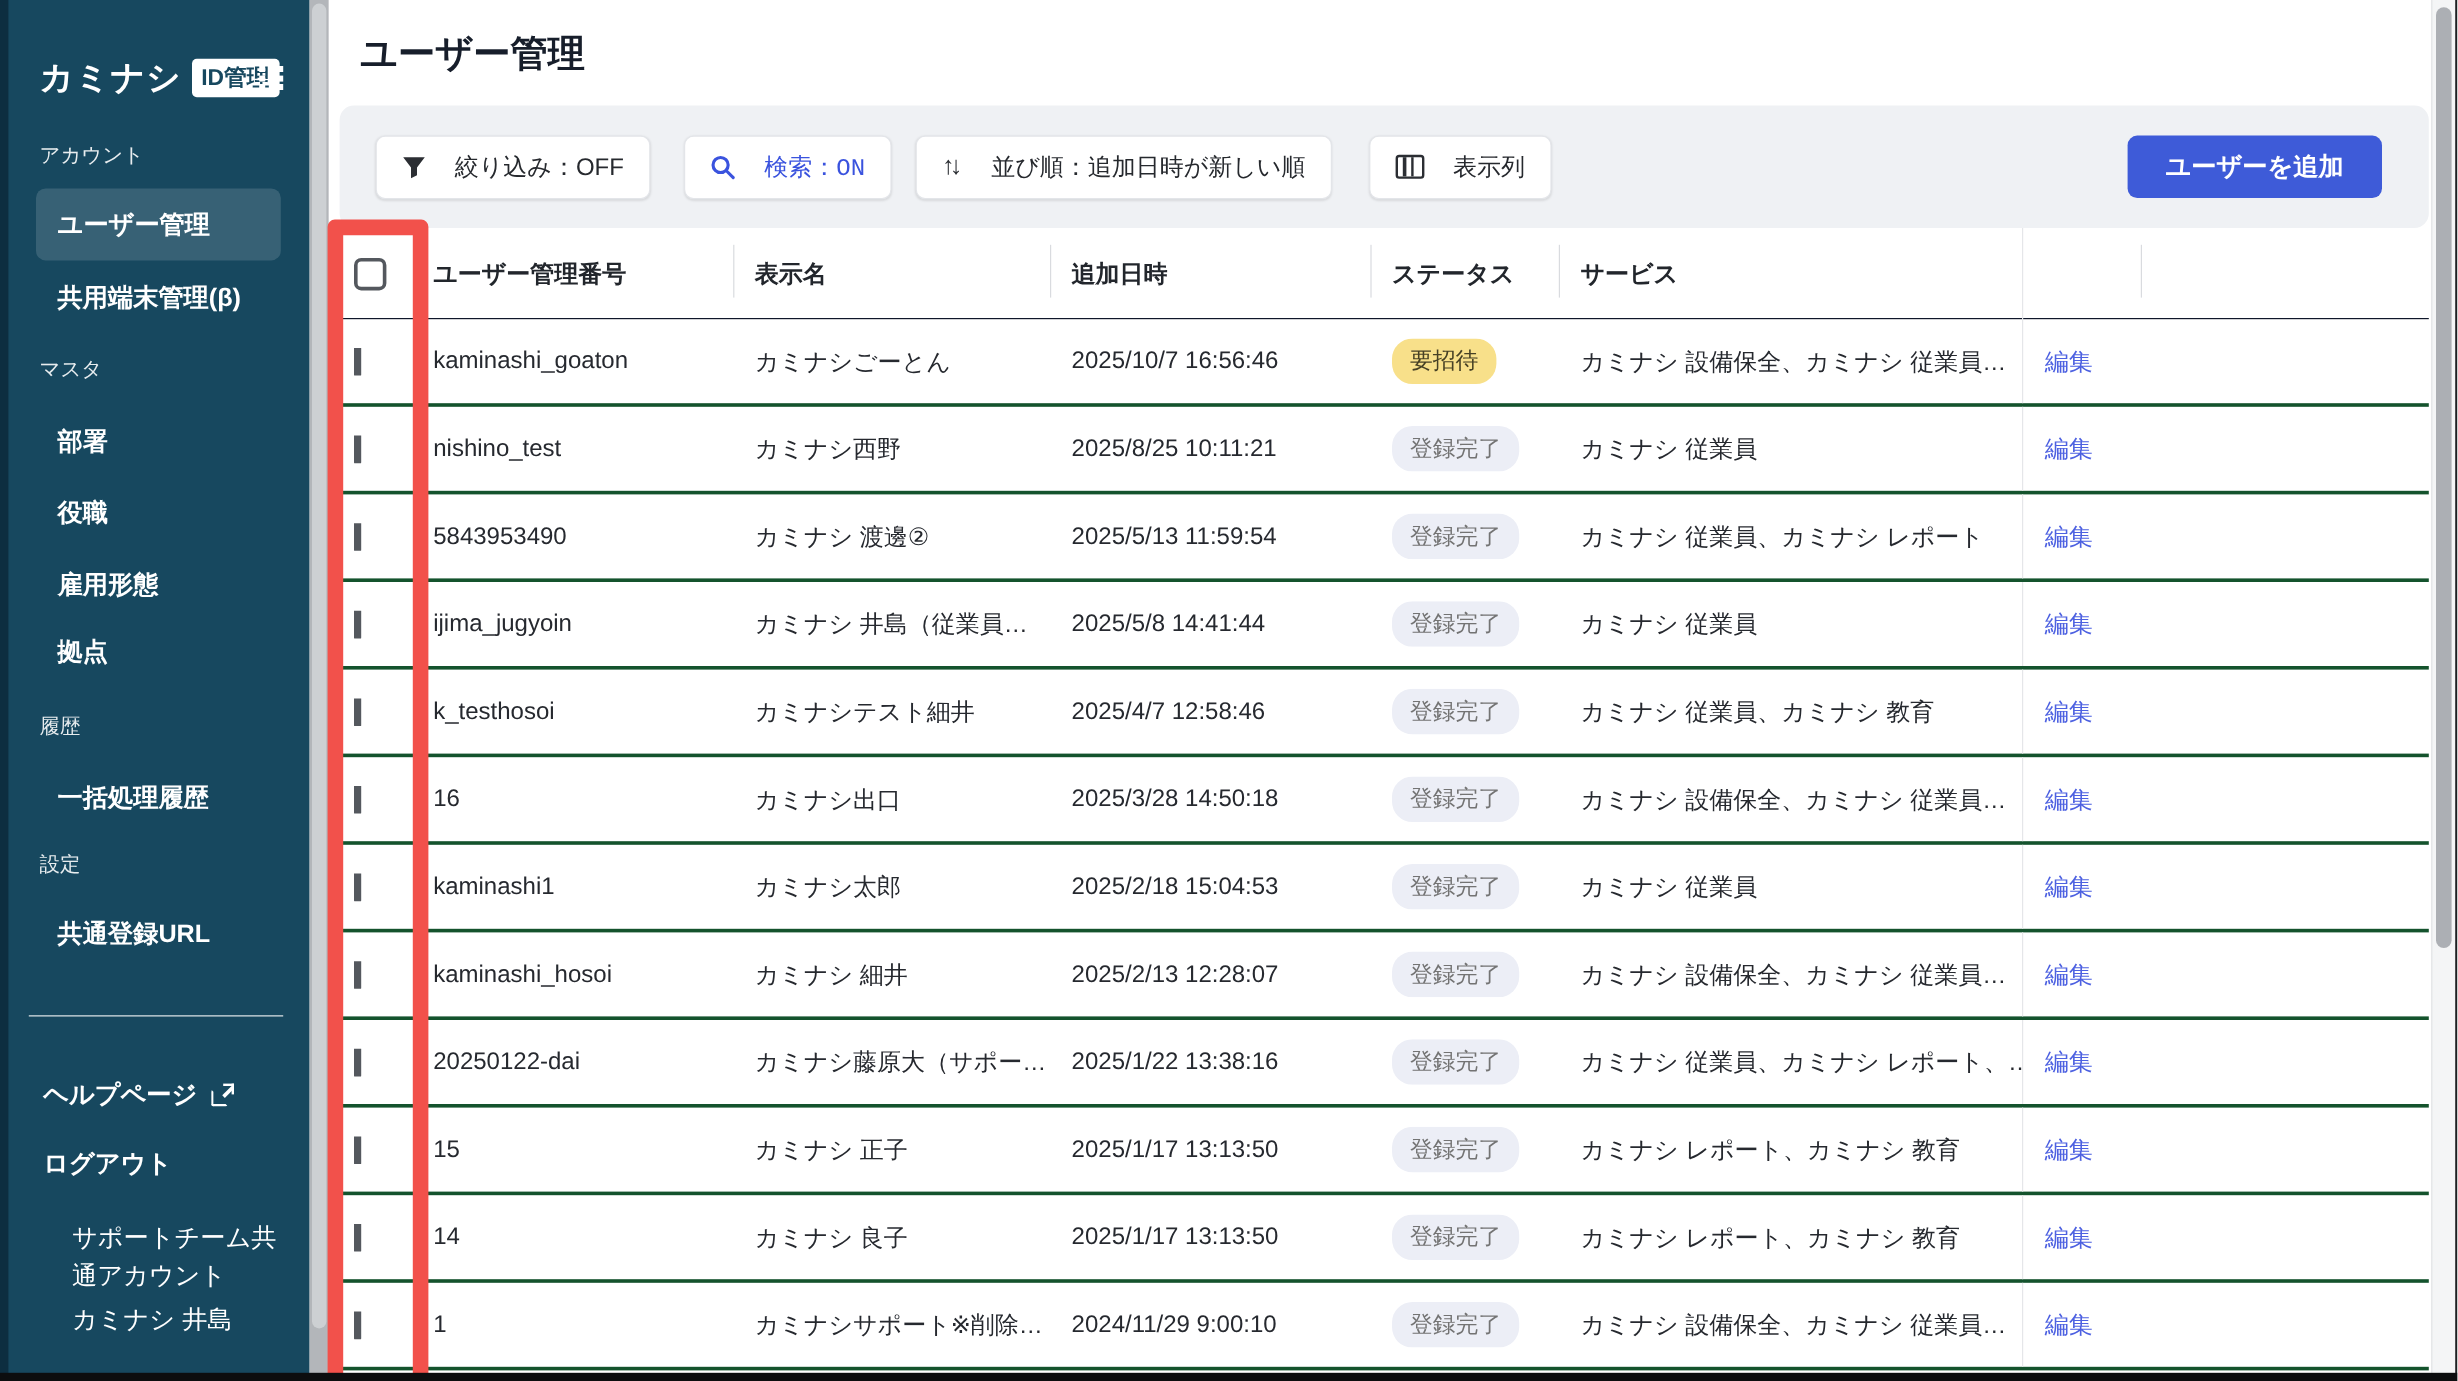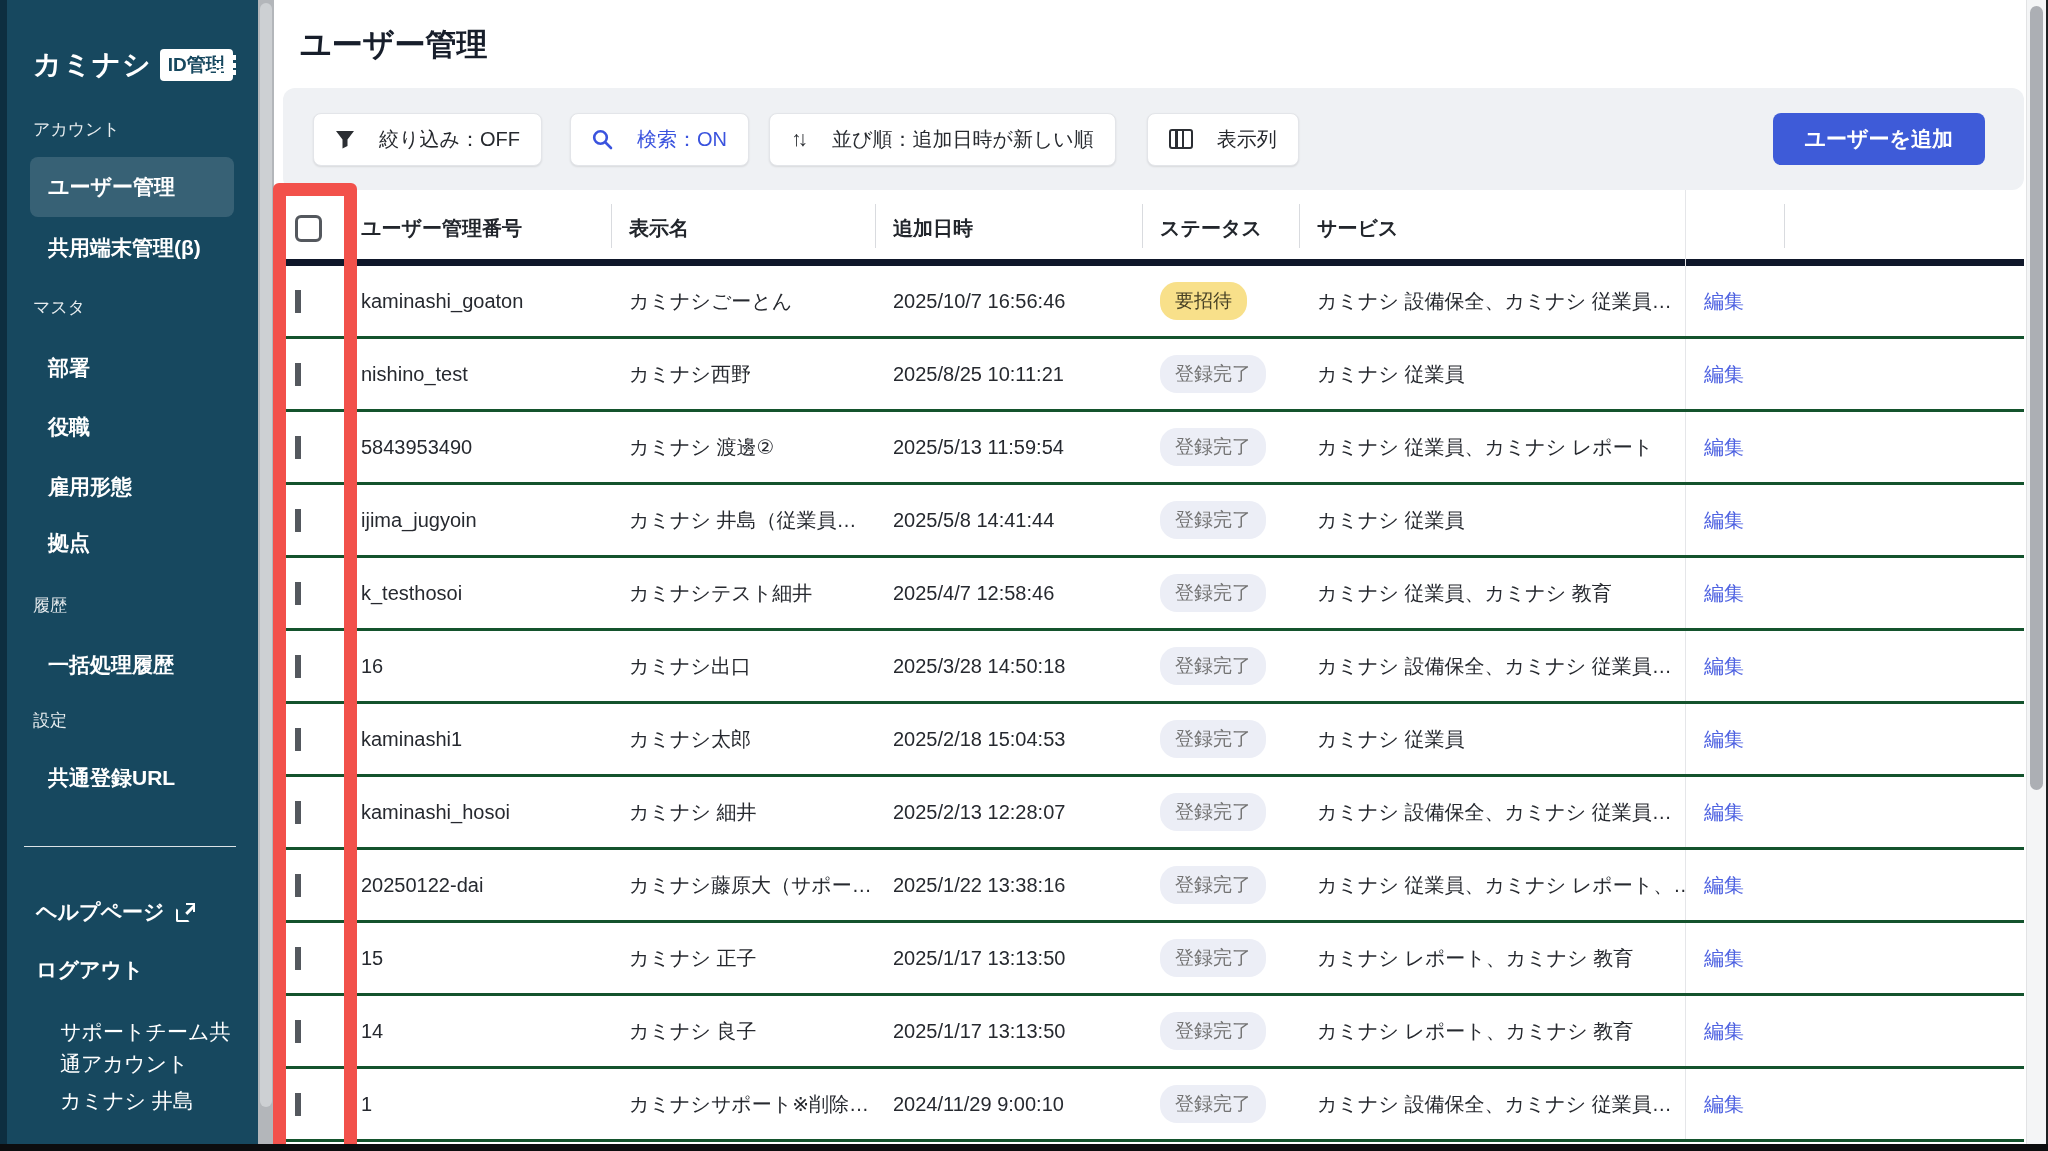--- a/index.html
+++ b/index.html
@@ -32,39 +32,39 @@
   
   .side-scroll-track { position:absolute; left:258px; top:0; width:16px; height:1151px; background:#B3B6BA; }
   .side-scroll-thumb { position:absolute; left:2px; top:3px; width:12px; height:1104px; background:#CDD0D3; border-radius:6px; }
 
   
   .main { position:absolute; left:274px; top:0; width:1774px; height:1151px; background:#fff; }
   .page-title { position:absolute; left:26px; top:24px; font-size:31px; font-weight:bold; color:#171E2B; }
 
   .toolbar { position:absolute; left:9px; top:88px; width:1741px; height:102px; background:#EFF1F4; border-radius:12px; display:flex; align-items:center; }
   .tb-btn { height:53px; background:#fff; border:1px solid #E3E5E9; border-radius:8px; box-shadow:0 1px 2px rgba(0,0,0,.10); display:inline-flex; align-items:center; padding:0 21px; font-size:20px; color:#26292E; gap:13px; cursor:pointer; white-space:nowrap; }
-  .tb-btn.blue { color:#3A53DE; }
+  .tb-btn.blue { color:#3A53DE;font-family:Liberation Mono, monospace; }
   .tb-left { display:flex; align-items:center; margin-left:30px; }
   .tb-left .tb-btn { margin-right:0;gap:24px; }
   .gap1{margin-right:28px!important;} .gap2{margin-right:20px!important;} .gap3{margin-right:31px!important;}
   .tb-right { position:absolute; right:39px; top:25px; display:flex; gap:23px;border-radius:19px; }
   .primary-btn { height:52px; background:#3E5BD8; color:#fff; border:none; border-radius:8px; font-size:21px; font-weight:600; padding:0 32px; display:inline-flex; align-items:center; cursor:pointer; font-family:inherit; white-space:nowrap; }
   .caret { width:0; height:0; border-left:7px solid transparent; border-right:7px solid transparent; border-top:8px solid #fff; margin-left:18px; }
 
   
   .funnel { width:20px; height:20px; }
   .sort-arrows { font-size:21px; letter-spacing:-4px; color:#2B2E33; font-weight:bold; margin-right:4px; }
   .cols-icon { width:24px; height:20px; border:2.5px solid #2B2E33; border-radius:3px; position:relative; }
   .cols-icon:before { content:""; position:absolute; left:4.5px; top:0; bottom:0; width:2.5px; background:#2B2E33; }
   .cols-icon:after { content:""; position:absolute; left:11px; top:0; bottom:0; width:2.5px; background:#2B2E33; }
 
   
   .table-card { position:absolute; left:9px; top:190px; width:1741px; height:952px; background:#fff; border-radius:12px 12px 0 0; }
   .t-grid { display:grid; grid-template-columns:60px 268px 264px 267px 157px 386px 99px 1fr; align-items:center; }
-  .t-header { height:76px; border-bottom:7px solid #0f172a; font-weight:bold; color:#22262C; font-size:20px; }
+  .t-header { height:76px; border-bottom:1px solid #0f172a; font-weight:bold; color:#22262C; font-size:20px; }
   .t-header .cell { position:relative; height:76px; display:flex; align-items:center; padding-left:18px; }
   .t-header .cell.sep:before { content:""; position:absolute; left:0; top:14px; height:44px; width:1px; background:#D9DBDF; }
   .t-row { height:73px; border-bottom:3px solid #14532d; font-size:20px; color:#26292F; }
   .t-row .cell { padding-left:18px; overflow:hidden; white-space:nowrap; }
   .cb-cell { padding-left:12px !important; }
   .checkbox { width:27px; height:27px; border:3px solid #54585E; border-radius:6px; background:#fff; cursor:pointer; }
   .edit-cell { position:relative; height:100%; display:flex; align-items:center; border-left:1px solid #E5E6E9; }
   .t-header .edit-cell { border-left:1px solid #E5E6E9; }
   .edit-link { color:#4D61E1; cursor:pointer; }
   .pill { display:inline-block; font-size:19px; padding:6px 15px; border-radius:17px; white-space:nowrap; }

